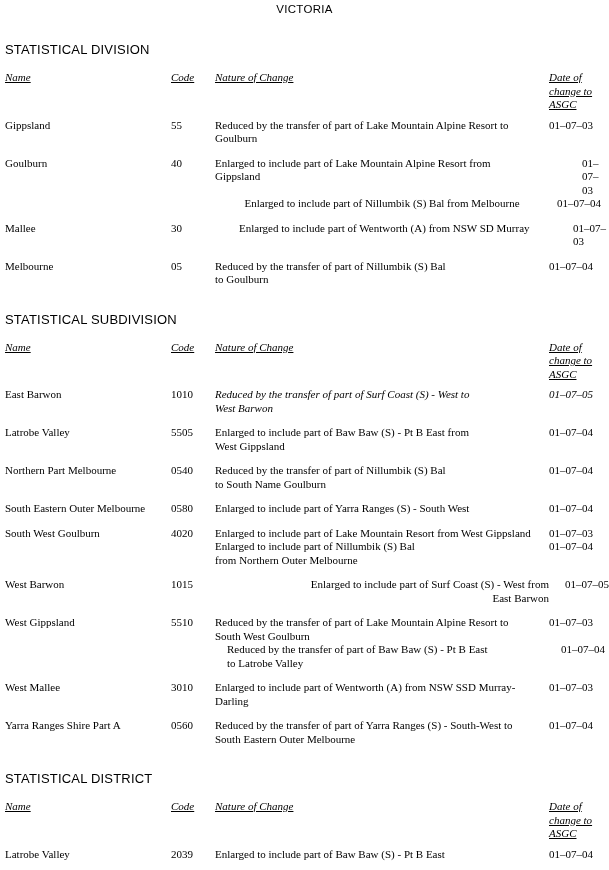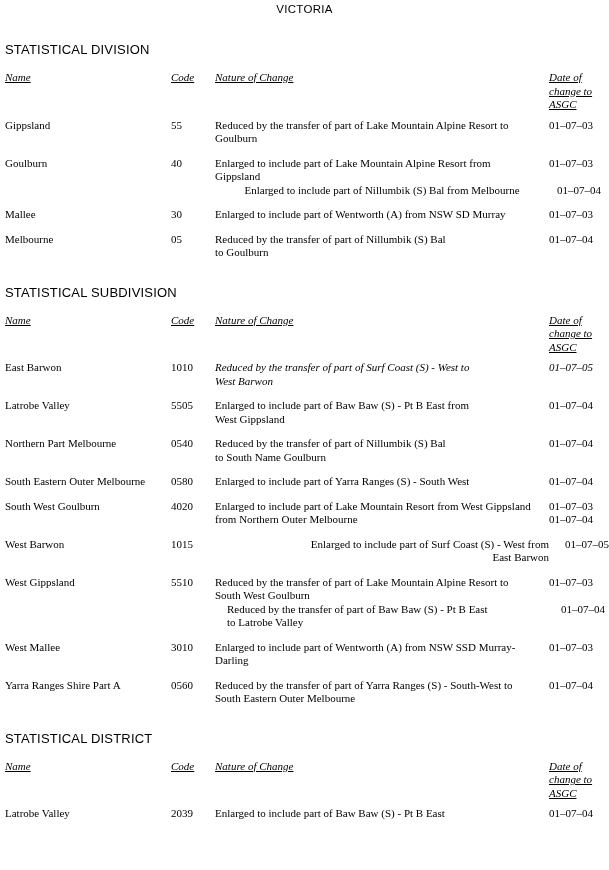--- a/index.html
+++ b/index.html
@@ -85,40 +85,40 @@
               <span class="hdr-date-line">Goulburn</span>
             </span>
             <span class="change-date">01–07–03</span>
           </span>
         </span>
       </div>
       <div class="row">
         <span class="col-name">Goulburn</span>
         <span class="col-code">40</span>
         <span class="col-changes">
-          <span class="change" style="display: flex;">
+          <span class="change" style="display: flex; gap: 33px;">
             <span class="change-lines">
               <span class="hdr-date-line">Enlarged to include part of Lake Mountain Alpine Resort from</span>
               <span class="hdr-date-line">Gippsland</span>
             </span>
             <span class="change-date">01–07–03</span>
           </span>
           <span class="change" style="display: flex; text-align: center;">
             <span class="change-lines">
               <span class="hdr-date-line">Enlarged to include part of Nillumbik (S) Bal from Melbourne</span>
             </span>
             <span class="change-date">01–07–04</span>
           </span>
         </span>
       </div>
       <div class="row">
         <span class="col-name">Mallee</span>
         <span class="col-code">30</span>
         <span class="col-changes">
-          <span class="change" style="display: flex;">
+          <span class="change" style="display: flex; margin-left: 24px;">
             <span class="change-lines">
               <span class="hdr-date-line">Enlarged to include part of Wentworth (A) from NSW SD Murray</span>
             </span>
             <span class="change-date">01–07–03</span>
           </span>
         </span>
       </div>
       <div class="row">
         <span class="col-name">Melbourne</span>
         <span class="col-code">05</span>
@@ -203,20 +203,21 @@
         <span class="col-code">4020</span>
         <span class="col-changes">
           <span class="change" style="display: flex;">
             <span class="change-lines">
               <span class="hdr-date-line">Enlarged to include part of Lake Mountain Resort from West Gippsland</span>
             </span>
             <span class="change-date">01–07–03</span>
           </span>
           <span class="change" style="display: flex;">
             <span class="change-lines">
+              <span class="hdr-date-line">Enlarged to include part of Nillumbik (S) Bal</span>
               <span class="hdr-date-line">from Northern Outer Melbourne</span>
             </span>
             <span class="change-date">01–07–04</span>
           </span>
         </span>
       </div>
       <div class="row">
         <span class="col-name">West Barwon</span>
         <span class="col-code">1015</span>
         <span class="col-changes">

